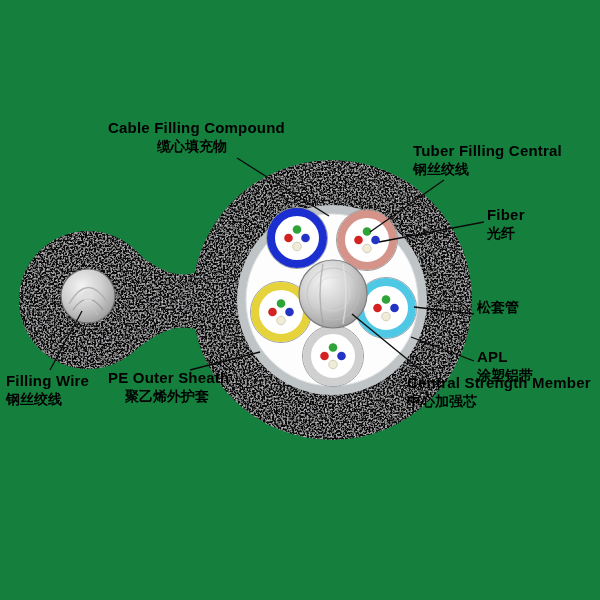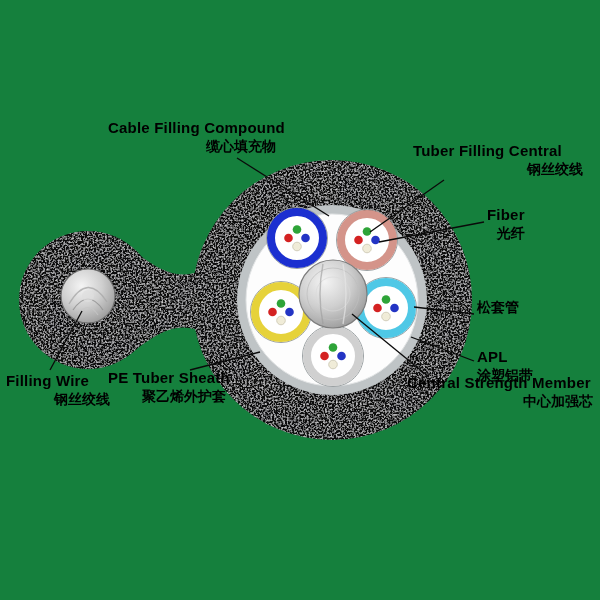--- a/index.html
+++ b/index.html
@@ -13,21 +13,21 @@
   }
   #diagram-svg { position: absolute; left: 0; top: 0; }
   .label {
     position: absolute;
     font-weight: bold;
     color: #000000;
     line-height: 1.15;
     white-space: nowrap;
   }
   .label .en { display: block; font-size: 15px; letter-spacing: 0.2px; }
-  .label .zh { display: block; font-size: 14px; margin-top: 2px; text-align: right; }
+  .label .zh { display: block; font-size: 14px; margin-top: 2px; }
   .t-center { text-align: center; }
   .t-left   { text-align: left; }
 
   .lbl-cable-filling    { left: 108px; top: 119px; width: 168px; }
   .lbl-tube-filling     { left: 413px; top: 142px; width: 170px; }
   .lbl-fiber            { left: 487px; top: 206px; }
   .lbl-loose-tube       { left: 477px; top: 297px; }
   .lbl-apl              { left: 477px; top: 348px; }
   .lbl-central-strength { left: 407px; top: 374px; width: 186px; }
   .lbl-pe-sheath        { left: 108px; top: 369px; width: 118px; }
@@ -166,21 +166,21 @@
     <span class="en">APL</span>
     <span class="zh">涂塑铝带</span>
   </div>
 
   <div class="label t-left lbl-central-strength">
     <span class="en">Central Strength Member</span>
     <span class="zh">中心加强芯</span>
   </div>
 
   <div class="label t-center lbl-pe-sheath">
-    <span class="en">PE Tuber Sheath</span>
+    <span class="en">PE Outer Sheath</span>
     <span class="zh">聚乙烯外护套</span>
   </div>
 
   <div class="label t-left lbl-stranded-wire">
     <span class="en">Filling Wire</span>
     <span class="zh">钢丝绞线</span>
   </div>
 
 </div>
 

